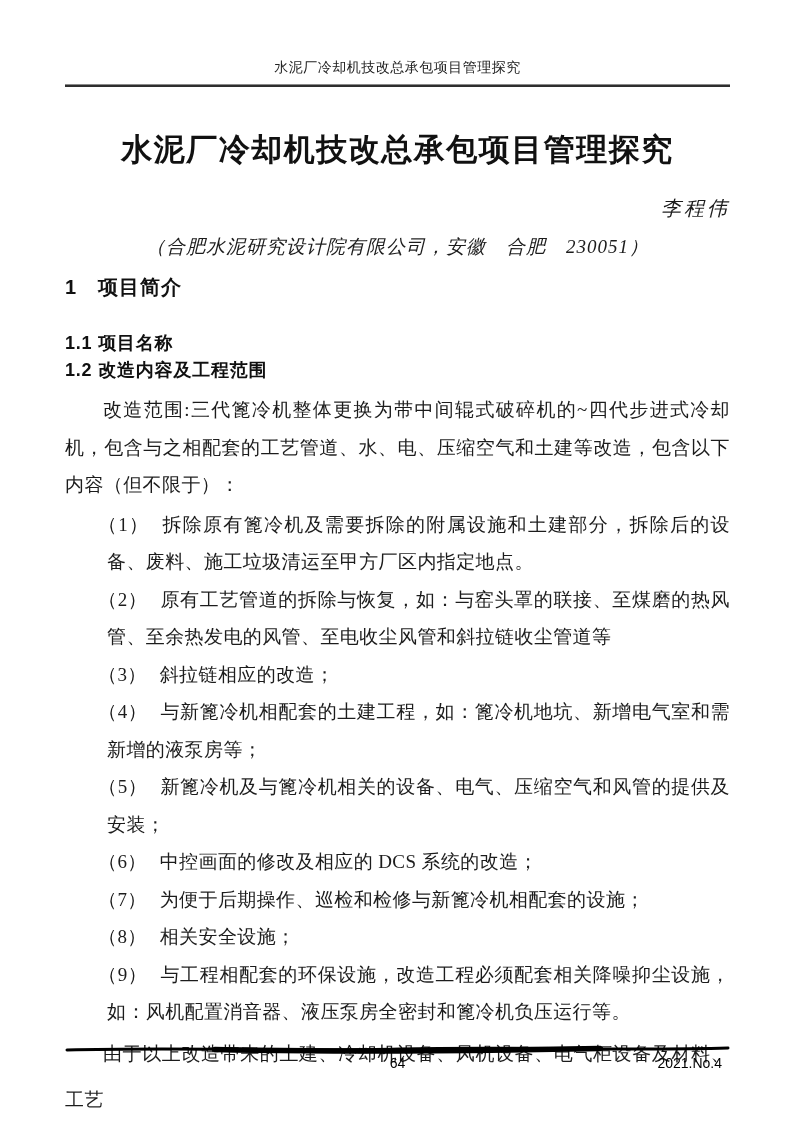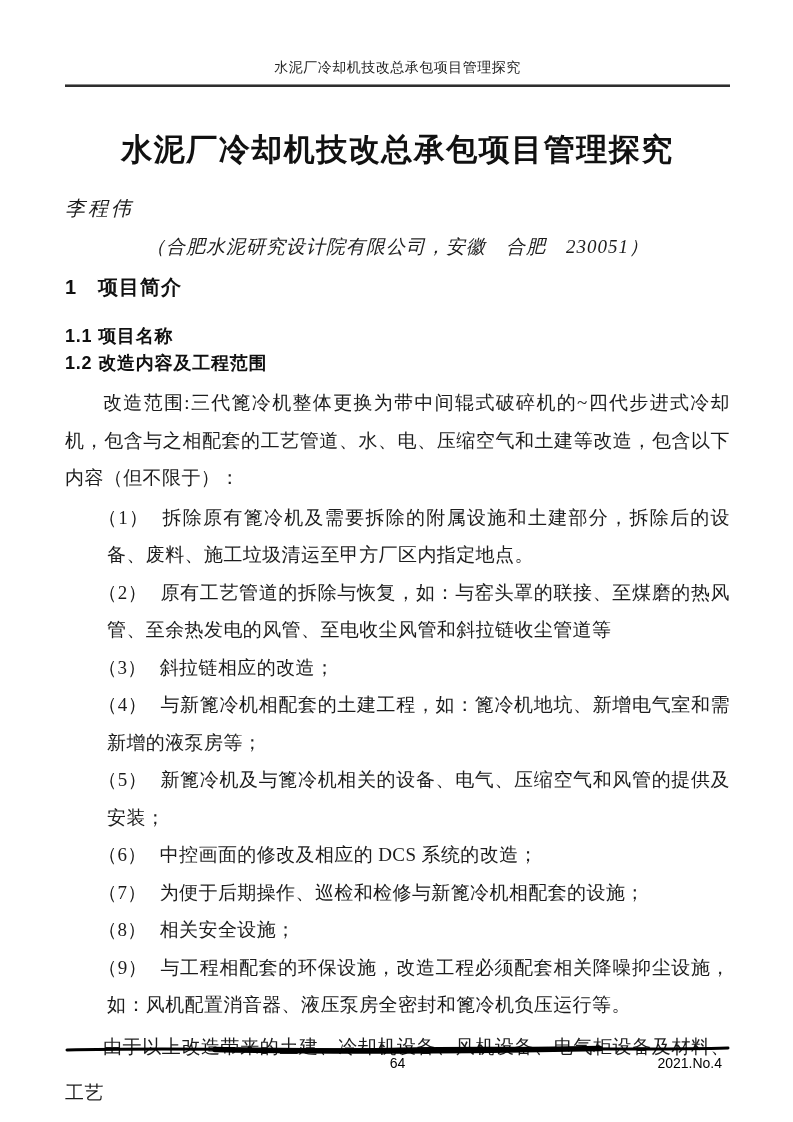--- a/index.html
+++ b/index.html
@@ -44,21 +44,21 @@
     text-align: center;
     font-family: "Liberation Sans", "DejaVu Sans", sans-serif;
     font-weight: bold;
     font-size: 31px;
     letter-spacing: 1.5px;
     line-height: 46px;
     color: #111;
   }
   .author-line {
     margin-top: 22px;
-    text-align: left;
+    text-align: right;
     font-style: italic;
     font-size: 20px;
     letter-spacing: 3px;
     line-height: 26px;
   }
   .affiliation-line {
     margin-top: 12px;
     text-align: center;
     font-style: italic;
     font-size: 19px;
@@ -77,21 +77,21 @@
     color: #101010;
   }
   .h2 {
     font-family: "Liberation Sans", "DejaVu Sans", sans-serif;
     font-weight: bold;
     font-size: 18px;
     letter-spacing: 0.8px;
     line-height: 25px;
     color: #101010;
   }
-  .h2-a { margin-top: 23px; }
+  .h2-a { margin-top: 30px; }
   .h2-b { margin-top: 2px; }
 
   
   .para {
     font-size: 19px;
     letter-spacing: 0.4px;
     line-height: 28px;
     text-align: justify;
   }
   .para-indent { text-indent: 2em; }

